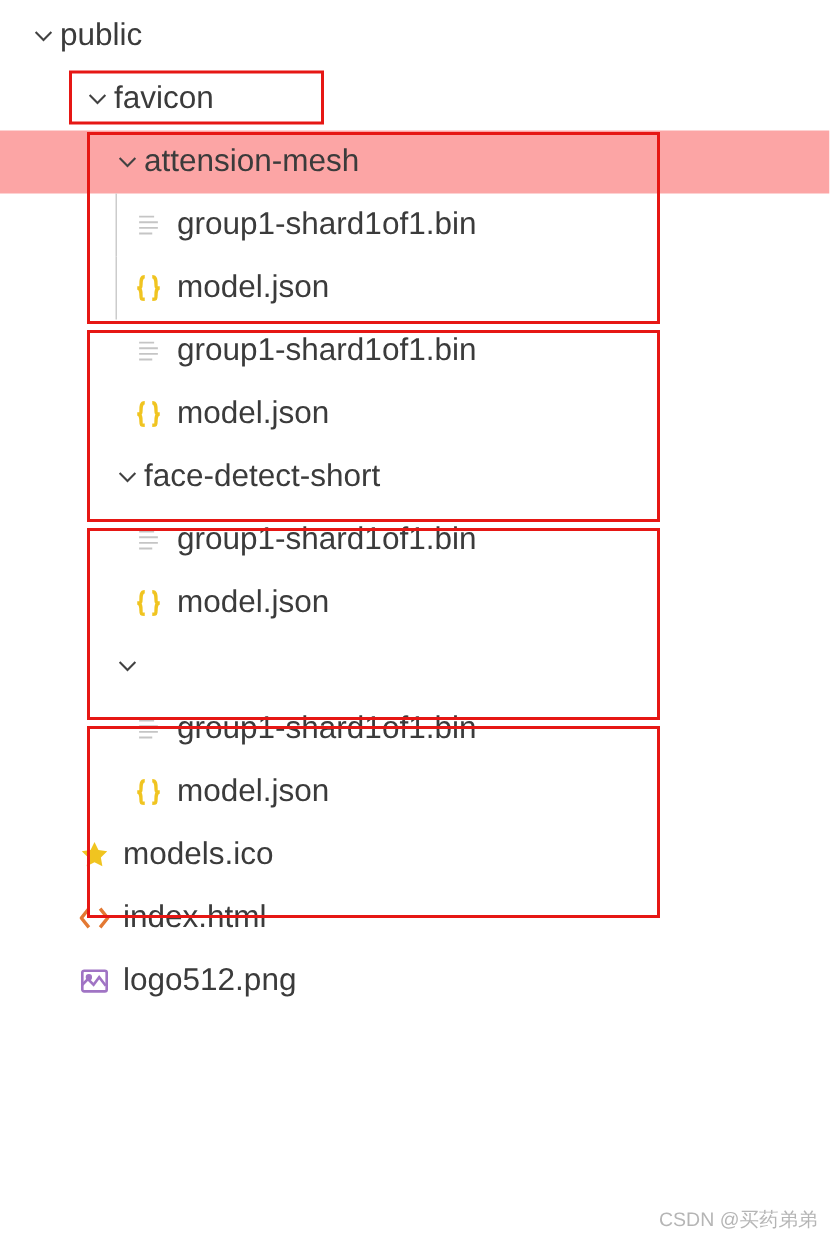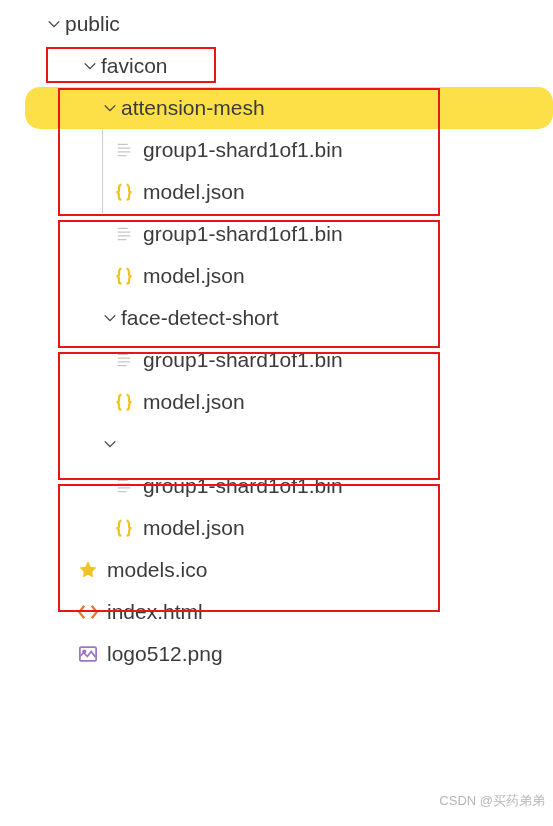--- a/index.html
+++ b/index.html
@@ -11,31 +11,29 @@
       font-family: "Segoe UI", -apple-system, sans-serif;
       font-size: 21px;
       background: #ffffff;
       width: 553px;
       height: 826px;
       color: #3b3b3b;
       position: relative;
     }
     .tree {
       padding: 3px 0 8px 0;
-      margin-left: 25px;
     }
     .tree-row {
       display: flex;
       align-items: center;
       height: 42px;
       cursor: pointer;
     }
     .tree-row.selected {
-      background: #fde047;
-      border-radius: 15px;
+      background: #fca5a5;
     }
     .indent {
       display: inline-block;
     }
     .chevron {
       width: 22px;
       display: inline-flex;
       align-items: center;
       justify-content: center;
       color: #424242;
@@ -70,21 +68,21 @@
       margin-left: 0px;
     }
     .box-red {
       position: absolute;
       border: 2px solid #e61714;
       pointer-events: none;
     }
     .watermark {
       position: absolute;
       right: 8px;
-      bottom: 16px;
+      bottom: 4px;
       font-size: 13px;
       color: rgba(120,120,120,0.55);
       font-family: sans-serif;
     }
   </style>
 </head>
 <body>
 
 <div class="tree">
 

